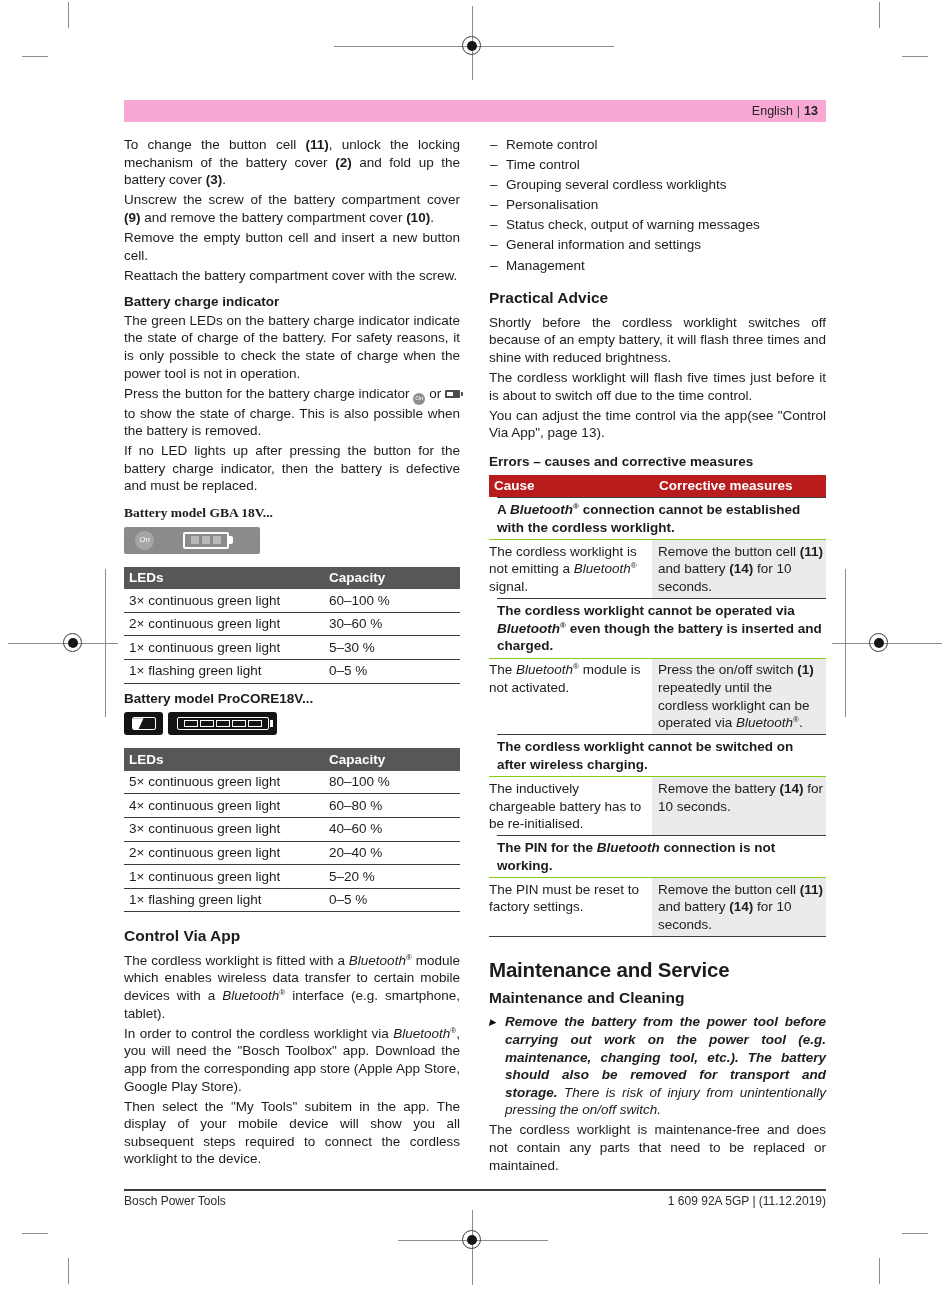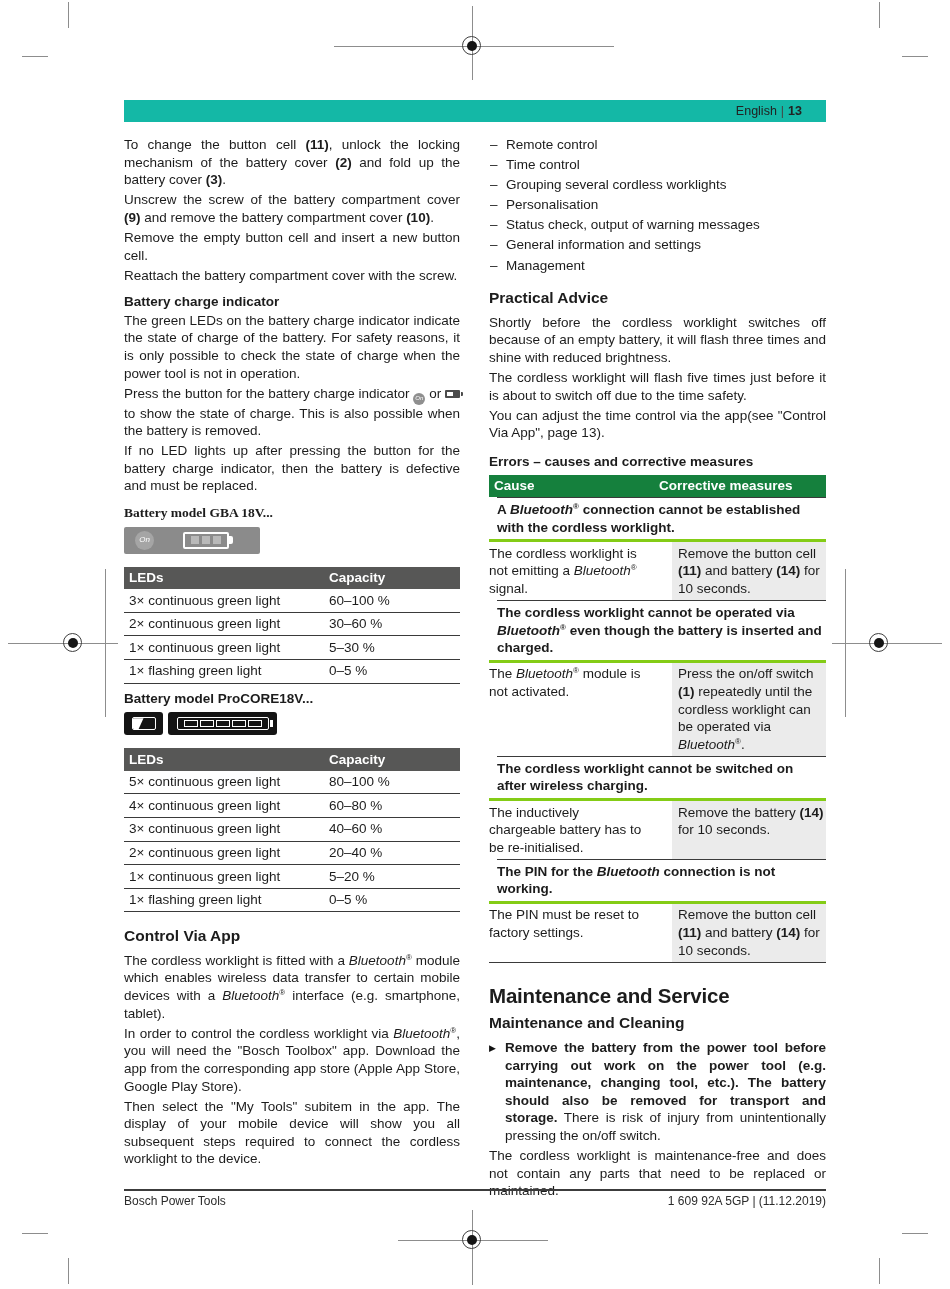--- a/index.html
+++ b/index.html
@@ -3,22 +3,22 @@
 <meta charset="utf-8">
 <style>
   html,body{margin:0;padding:0;background:#ffffff;}
   .page{position:relative;width:950px;height:1289px;background:#fff;overflow:hidden;
         font-family:"Liberation Sans",sans-serif;color:#1c1c1c;}
   
   .mark-line{position:absolute;background:#8d8d8d;}
   .reg-ring{position:absolute;width:17px;height:17px;border:1.5px solid #3f3f3f;border-radius:50%;background:transparent;}
   .reg-dot{position:absolute;width:10px;height:10px;background:#161616;border-radius:50%;}
   
-  .header-bar{position:absolute;left:124px;top:100px;width:702px;height:22px;background:#14b8a6;
-              display:flex;align-items:center;justify-content:flex-end;padding-right:24px;box-sizing:border-box;
+  .header-bar{position:absolute;left:124px;top:100px;width:702px;height:22px;background:#f9a8d4;
+              display:flex;align-items:center;justify-content:flex-end;padding-right:8px;box-sizing:border-box;
               font-size:12.5px;color:#222;}
   .header-bar .pg{font-weight:bold;}
   .header-bar .sep{margin:0 4px;color:#444;}
   .footer-rule{position:absolute;left:124px;top:1189px;width:702px;height:2px;background:#3c3c3c;}
   .footer-text{position:absolute;top:1194px;font-size:12px;color:#2b2b2b;}
   .footer-left{left:124px;}
   .footer-right{right:124px;}
   
   .col{position:absolute;top:136px;font-size:13.5px;line-height:17.6px;text-align:justify;}
   .col-left{left:124px;width:336px;}
@@ -58,29 +58,29 @@
   .pro-lg-batt .seg{width:12px;height:5px;border:1px solid #fff;background:#141414;}
   .pro-lg-nub{position:absolute;right:-5px;width:3px;height:7px;background:#fff;}
   
   .icon-on{display:inline-flex;width:12px;height:12px;border-radius:50%;background:#8f8f8f;color:#fff;
            font-size:6px;font-style:italic;align-items:center;justify-content:center;vertical-align:-2px;}
   .icon-batt{display:inline-block;position:relative;width:15px;height:8px;background:#4c4c4c;border-radius:1px;vertical-align:0px;}
   .icon-batt::before{content:"";position:absolute;left:2px;top:2px;width:6px;height:4px;background:#fff;}
   .icon-batt::after{content:"";position:absolute;right:-3px;top:2px;width:2.5px;height:4px;background:#4c4c4c;border-radius:0 1px 1px 0;}
   
   .errors-table{margin:4px 0 0 0;text-align:left;border-bottom:1px solid #3a3a3a;}
-  .err-head{display:flex;background:#15803d;color:#fff;font-weight:bold;padding:2.5px 0 2.5px 5px;}
+  .err-head{display:flex;background:#b91c1c;color:#fff;font-weight:bold;padding:2.5px 0 2.5px 5px;}
   .err-head .c1{width:165px;}
   .err-title{font-weight:bold;padding:3px 0;border-top:1px solid #3a3a3a;margin-left:8px;}
   .err-group:first-of-type .err-title{border-top:none;}
-  .err-row{display:flex;border-top:3px solid #84cc16;gap:20px;}
+  .err-row{display:flex;border-top:1px solid #84cc16;}
   .err-cause{width:163px;padding:2.5px 5px 2.5px 0;box-sizing:border-box;}
   .err-measure{flex:1;background:#ebebeb;padding:2.5px 0 2.5px 6px;}
   
-  .warn{position:relative;padding-left:16px;margin:2px 0 2.5px 0;}
+  .warn{position:relative;padding-left:16px;margin:2px 0 2.5px 0;font-style:italic;}
   .warn::before{content:"▶";position:absolute;left:0;top:1px;font-size:9px;color:#111;}
 </style>
 </head>
 <body>
 
 <div class="page">
 
   <div>
 
     <div class="mark-line" style="left:334px;top:46px;width:280px;height:1px;"></div>
@@ -226,21 +226,21 @@
       <div class="fn-item">Time control</div>
       <div class="fn-item">Grouping several cordless worklights</div>
       <div class="fn-item">Personalisation</div>
       <div class="fn-item">Status check, output of warning messages</div>
       <div class="fn-item">General information and settings</div>
       <div class="fn-item">Management</div>
     </div>
 
     <div class="h-section">Practical Advice</div>
     <p class="body">Shortly before the cordless worklight switches off because of an empty battery, it will flash three times and shine with reduced brightness.</p>
-    <p class="body">The cordless worklight will flash five times just before it is about to switch off due to the time safety.</p>
+    <p class="body">The cordless worklight will flash five times just before it is about to switch off due to the time control.</p>
     <p class="body">You can adjust the time control via the app(see "Control Via App", page 13).</p>
 
     <div class="h-sub" style="margin-top:11px;">Errors – causes and corrective measures</div>
     <div class="errors-table">
       <div class="err-head">
         <span class="c1">Cause</span>
         <span>Corrective measures</span>
       </div>
 
       <div class="err-group">

